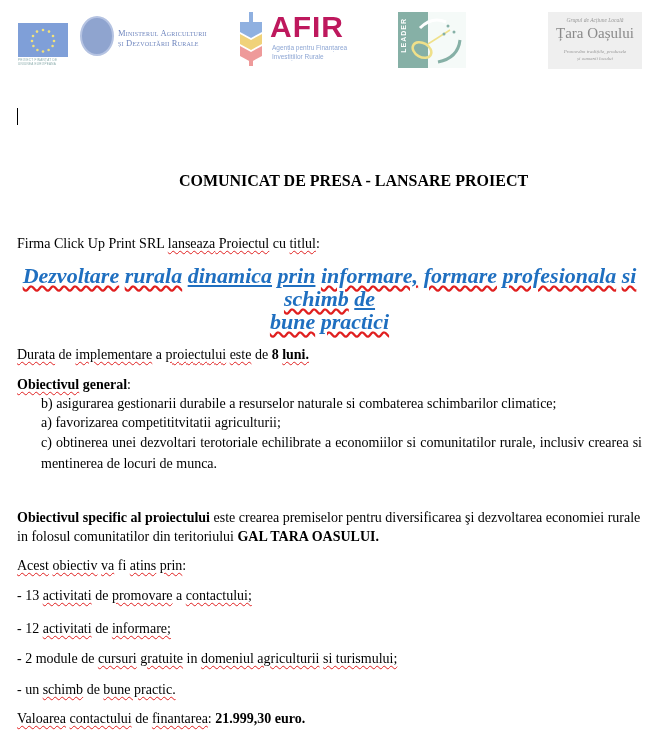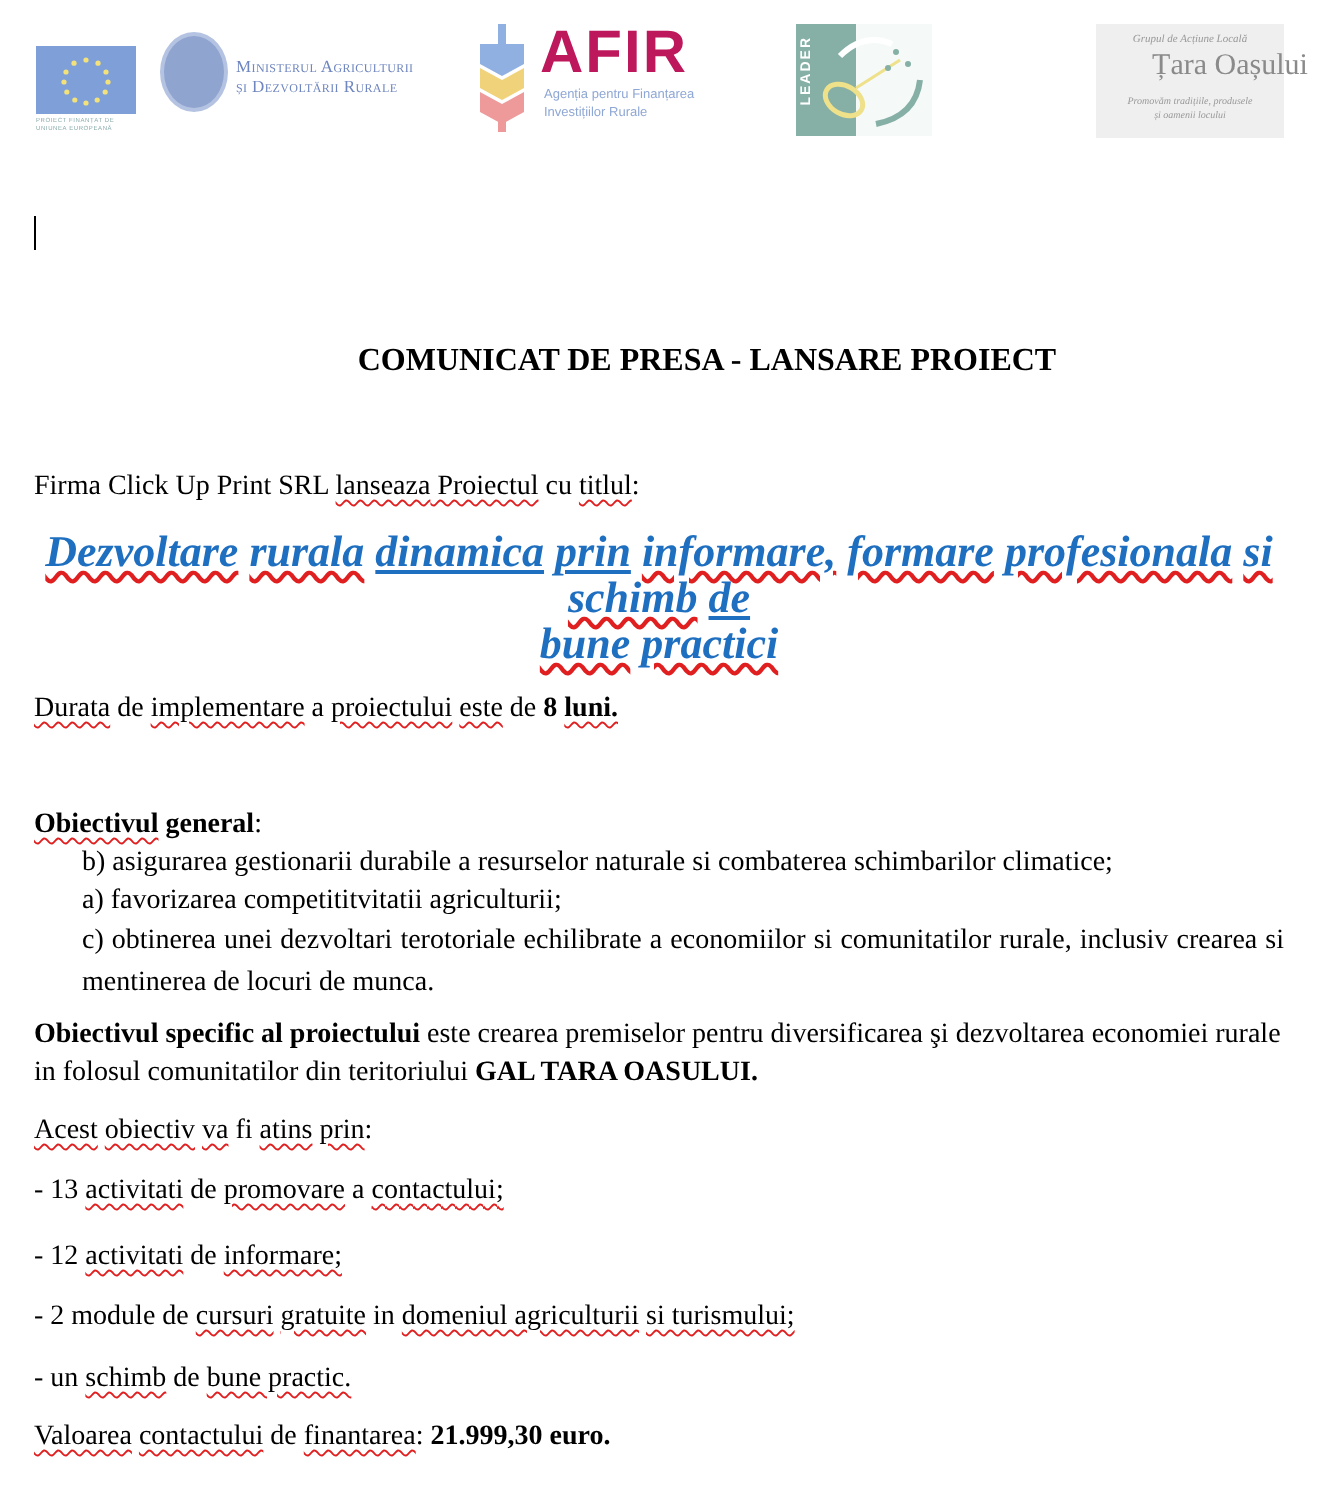--- a/index.html
+++ b/index.html
@@ -14,34 +14,34 @@
   .madr-text { position: absolute; left: 118px; top: 28px; font-size: 8.5px; color: #6f86be; line-height: 10px; font-variant: small-caps; letter-spacing: 0.2px; }
   .afir-mark { left: 240px; top: 12px; width: 22px; height: 54px; }
   .afir-title { position: absolute; left: 270px; top: 10px; font-family: "Liberation Sans", sans-serif; font-size: 30px; font-weight: bold; color: #be185d; letter-spacing: 1px; }
   .afir-sub { position: absolute; left: 272px; top: 43px; font-family: "Liberation Sans", sans-serif; font-size: 6.5px; color: #8fa7d4; line-height: 9px; }
   .leader { left: 398px; top: 12px; width: 68px; height: 56px; background: #86b0a6; overflow: hidden; }
   .leader-right { position: absolute; left: 30px; top: 0; width: 38px; height: 56px; background: #f5faf8; }
   .leader-label { position: absolute; left: 2px; top: 6px; width: 10px; font-family: "Liberation Sans", sans-serif; font-size: 7px; color: #fff; font-weight: bold;
                   writing-mode: vertical-rl; transform: rotate(180deg); letter-spacing: 1px; }
   .gal { left: 548px; top: 12px; width: 94px; height: 57px; background: #efefef; }
   .gal-l1 { position: absolute; left: 0; width: 94px; top: 5px; text-align: center; font-size: 5.5px; font-style: italic; color: #999; }
-  .gal-l2 { position: absolute; left: 0; width: 94px; top: 13px; text-align: center; font-size: 15px; color: #8a8a8a; padding-left: 20px; }
+  .gal-l2 { position: absolute; left: 0; width: 94px; top: 13px; text-align: center; font-size: 15px; color: #8a8a8a; }
   .gal-l3 { position: absolute; left: 0; width: 94px; top: 36px; text-align: center; font-size: 5px; font-style: italic; color: #999; line-height: 7px; }
 
   .cursor { position: absolute; left: 17px; top: 108px; width: 1px; height: 17px; background: #000; }
 
   .doc { position: absolute; left: 17px; width: 625px; font-size: 14px; line-height: 17px; }
   .title { position: absolute; left: 0; width: 669px; top: 172px; text-align: center; font-weight: bold; font-size: 16px; margin-left: 19px; }
   .sp { text-decoration: underline wavy #e02020; text-decoration-thickness: 1px; text-underline-offset: 2px; }
   .proj-title { position: absolute; left: 17px; width: 625px; top: 264px; text-align: center; color: #1f6fc0;
                 font-weight: bold; font-style: italic; font-size: 22px; line-height: 23px; }
   .proj-title .w { text-decoration: underline; text-decoration-color: #1f6fc0; }
   .proj-title .w.sp { text-decoration: underline wavy #e02020; }
   .indent { padding-left: 24px; }
-  .justify { text-align: justify; text-align-last: left; margin-top: 28px; }
+  .justify { text-align: justify; text-align-last: left; }
   b { font-weight: bold; }
 </style>
 </head>
 <body>
 
 <div class="logo-bar">
   <div class="logo eu-flag">
     <svg width="50" height="34" viewBox="0 0 50 34">
       <g fill="#f3e27a">
         <circle cx="25" cy="7" r="1.3"></circle>

